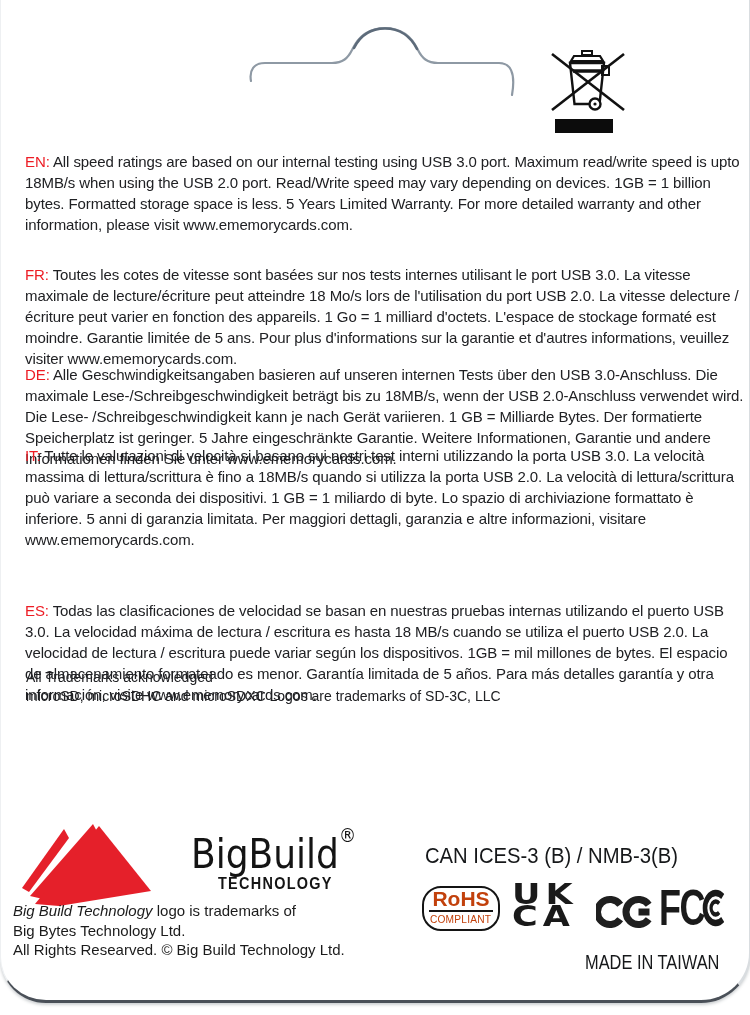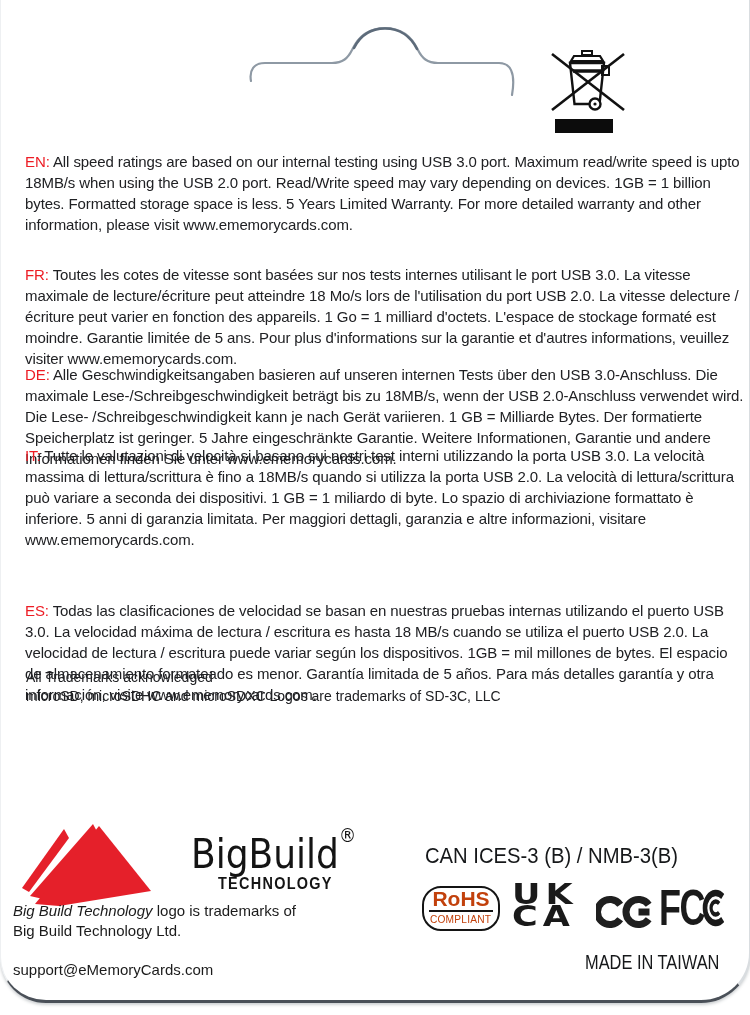--- a/index.html
+++ b/index.html
@@ -102,23 +102,22 @@
   <svg class="logo-swoosh" width="168" height="92" viewBox="0 0 168 92">
     <polygon points="3,70 45,11 50,20 10,74" fill="#e5202a"></polygon>
     <polygon points="11,78 74,6 84,25 24,81" fill="#e5202a"></polygon>
     <polygon points="16,86 80,8 132,73 40,88" fill="#e5202a"></polygon>
   </svg>
   <div class="logo-word"><span>BigBuild</span><span class="logo-reg">®</span></div>
   <div class="logo-sub">TECHNOLOGY</div>
 
   <p class="legal">
     <span class="it">Big Build Technology</span><span> logo is trademarks of</span><br>
-    <span>Big Build Technology Ltd.</span><br>
-    <br>
-    <span>support@eMemoryCards.com</span>
+    <span>Big Bytes Technology Ltd.</span><br>
+    <span>All Rights Researved. © Big Build Technology Ltd.</span><br>
   </p>
 
   <div class="can-ices">CAN ICES-3 (B) / NMB-3(B)</div>
 
   <div class="rohs">
     <div class="t">RoHS</div>
     <div class="s">COMPLIANT</div>
   </div>
 
   <div class="ukca">

